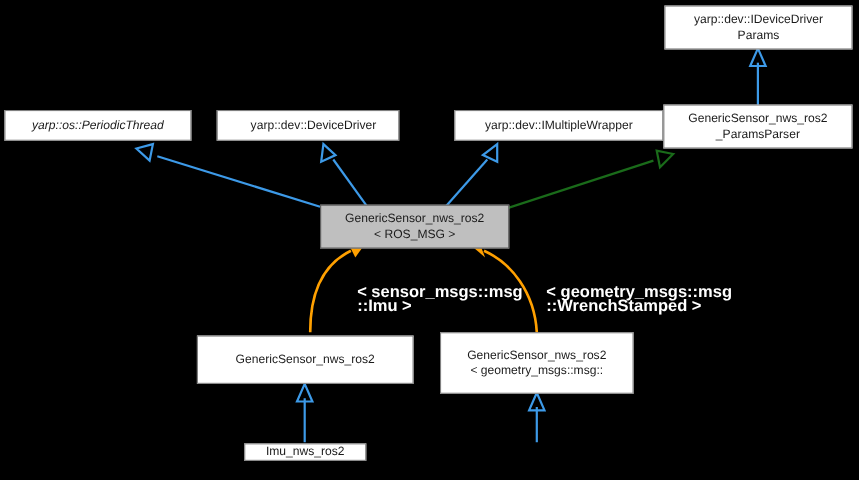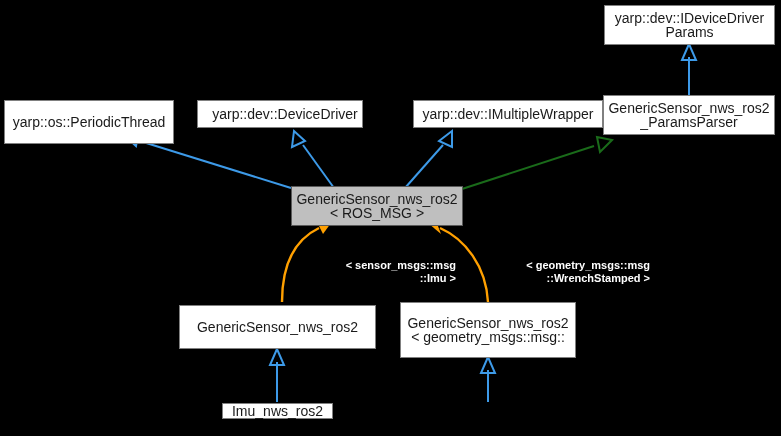--- a/index.html
+++ b/index.html
@@ -24,43 +24,43 @@
     height: 436px;
     pointer-events: none;
   }
   .node {
     position: absolute;
     box-sizing: border-box;
     background: #ffffff;
     border: 1px solid #808080;
     box-shadow: 0 0 0 1px #ffffff inset;
     color: #1a1a1a;
-    font-size: 14px;
+    font-size: 11px;
     line-height: 14.5px;
     text-align: center;
     display: flex;
     flex-direction: column;
     align-items: center;
     justify-content: center;
     white-space: pre;
     z-index: 3;
   }
   .node.highlight {
     background: #bfbfbf;
     border: 1px solid #5a5a5a;
     box-shadow: 0 0 0 1px #bfbfbf inset;
   }
   .node .line { display: block; }
   .edge-label {
     position: absolute;
     color: #ffffff;
-    font-size: 11px;
+    font-size: 15px;
     line-height: 13px;
     font-weight: bold;
-    text-align: right;
+    text-align: left;
     white-space: pre;
     z-index: 4;
   }
 </style>
 </head>
 <body>
 
 <div id="diagram">
 
   <svg class="edges" viewBox="0 0 781 436" xmlns="http://www.w3.org/2000/svg">
@@ -109,21 +109,21 @@
       <line x1="488" y1="402" x2="488" y2="370" stroke="#3d9ae8" stroke-width="2"></line>
       <polygon points="488,357 481,373 495,373" fill="none" stroke="#3d9ae8" stroke-width="2"></polygon>
     </g>
   </svg>
 
   <div class="node" style="left:604px; top:5px; width:171px; height:40px;">
     <span class="line">yarp::dev::IDeviceDriver</span>
     <span class="line">Params</span>
   </div>
 
-  <div class="node" style="left:4px; top:100px; width:170px; height:44px;">
+  <div class="node" style="left:4px; top:100px; width:170px; height:28px;font-style:italic;">
     <span class="line">yarp::os::PeriodicThread</span>
   </div>
 
   <div class="node" style="left:197px; top:100px; width:166px; height:28px;padding-left:10px;">
     <span class="line">yarp::dev::DeviceDriver</span>
   </div>
 
   <div class="node" style="left:385px; top:100px; width:190px; height:28px;margin-left:28px;">
     <span class="line">yarp::dev::IMultipleWrapper</span>
   </div>

